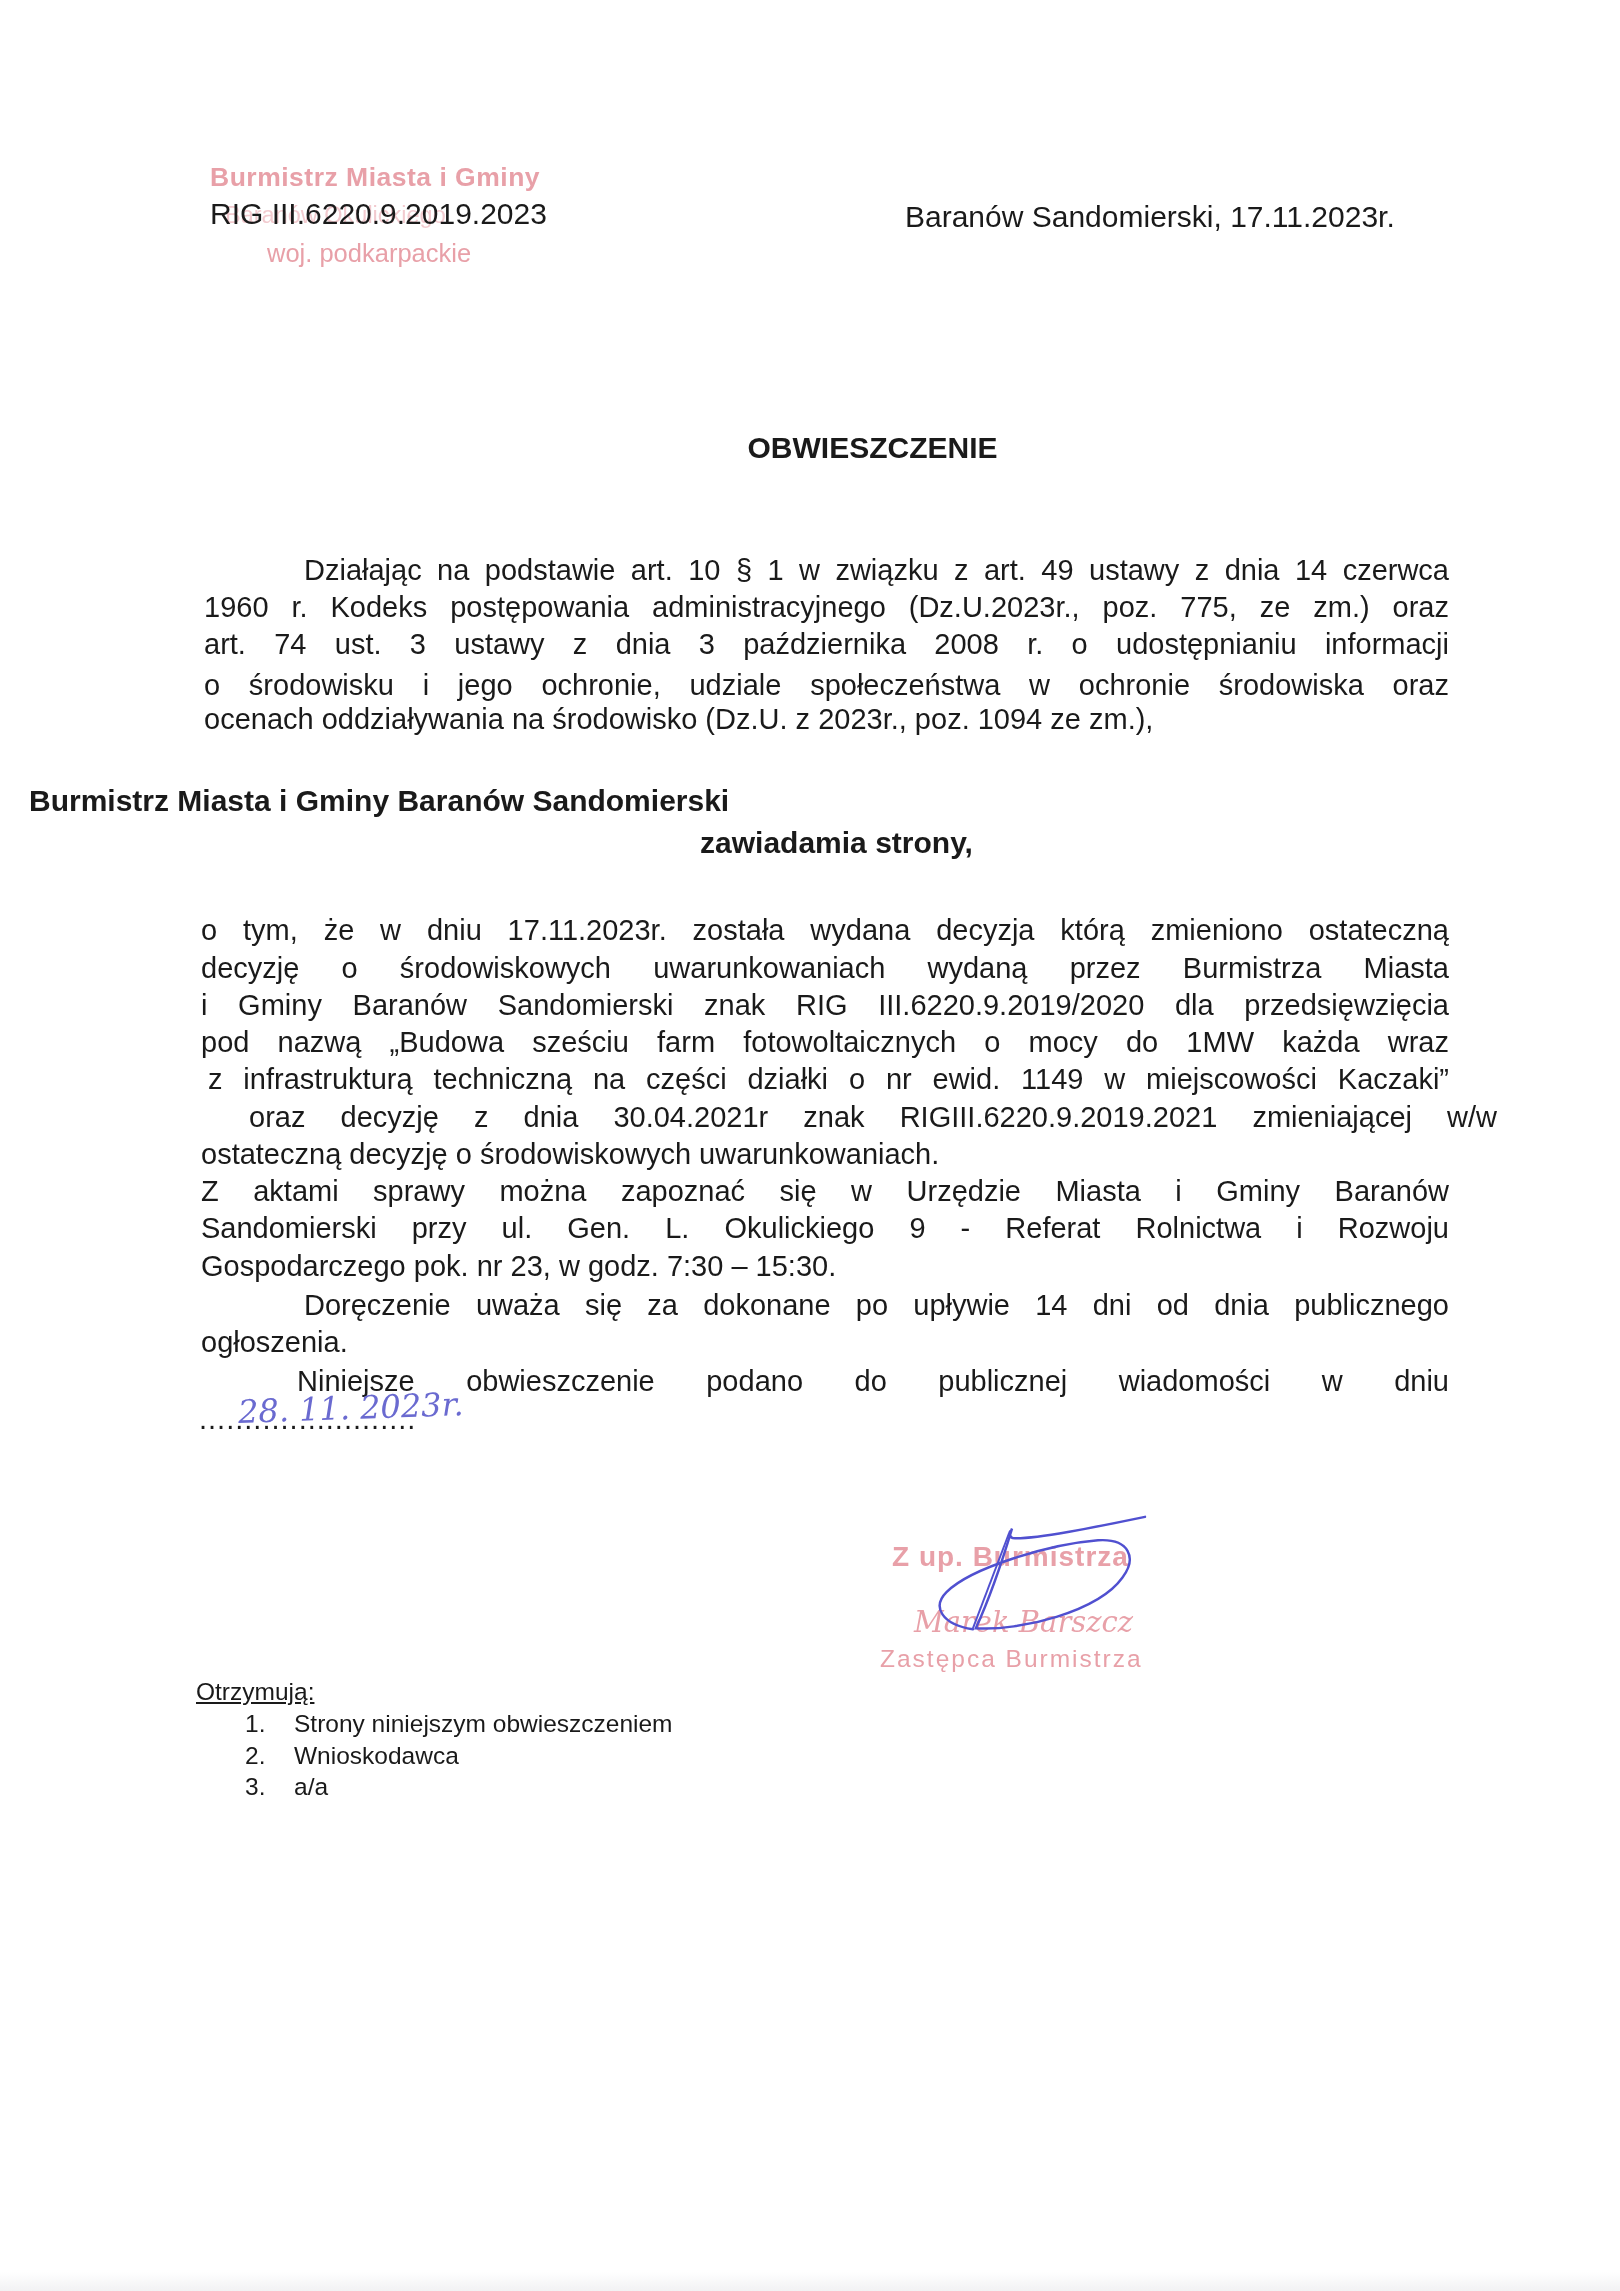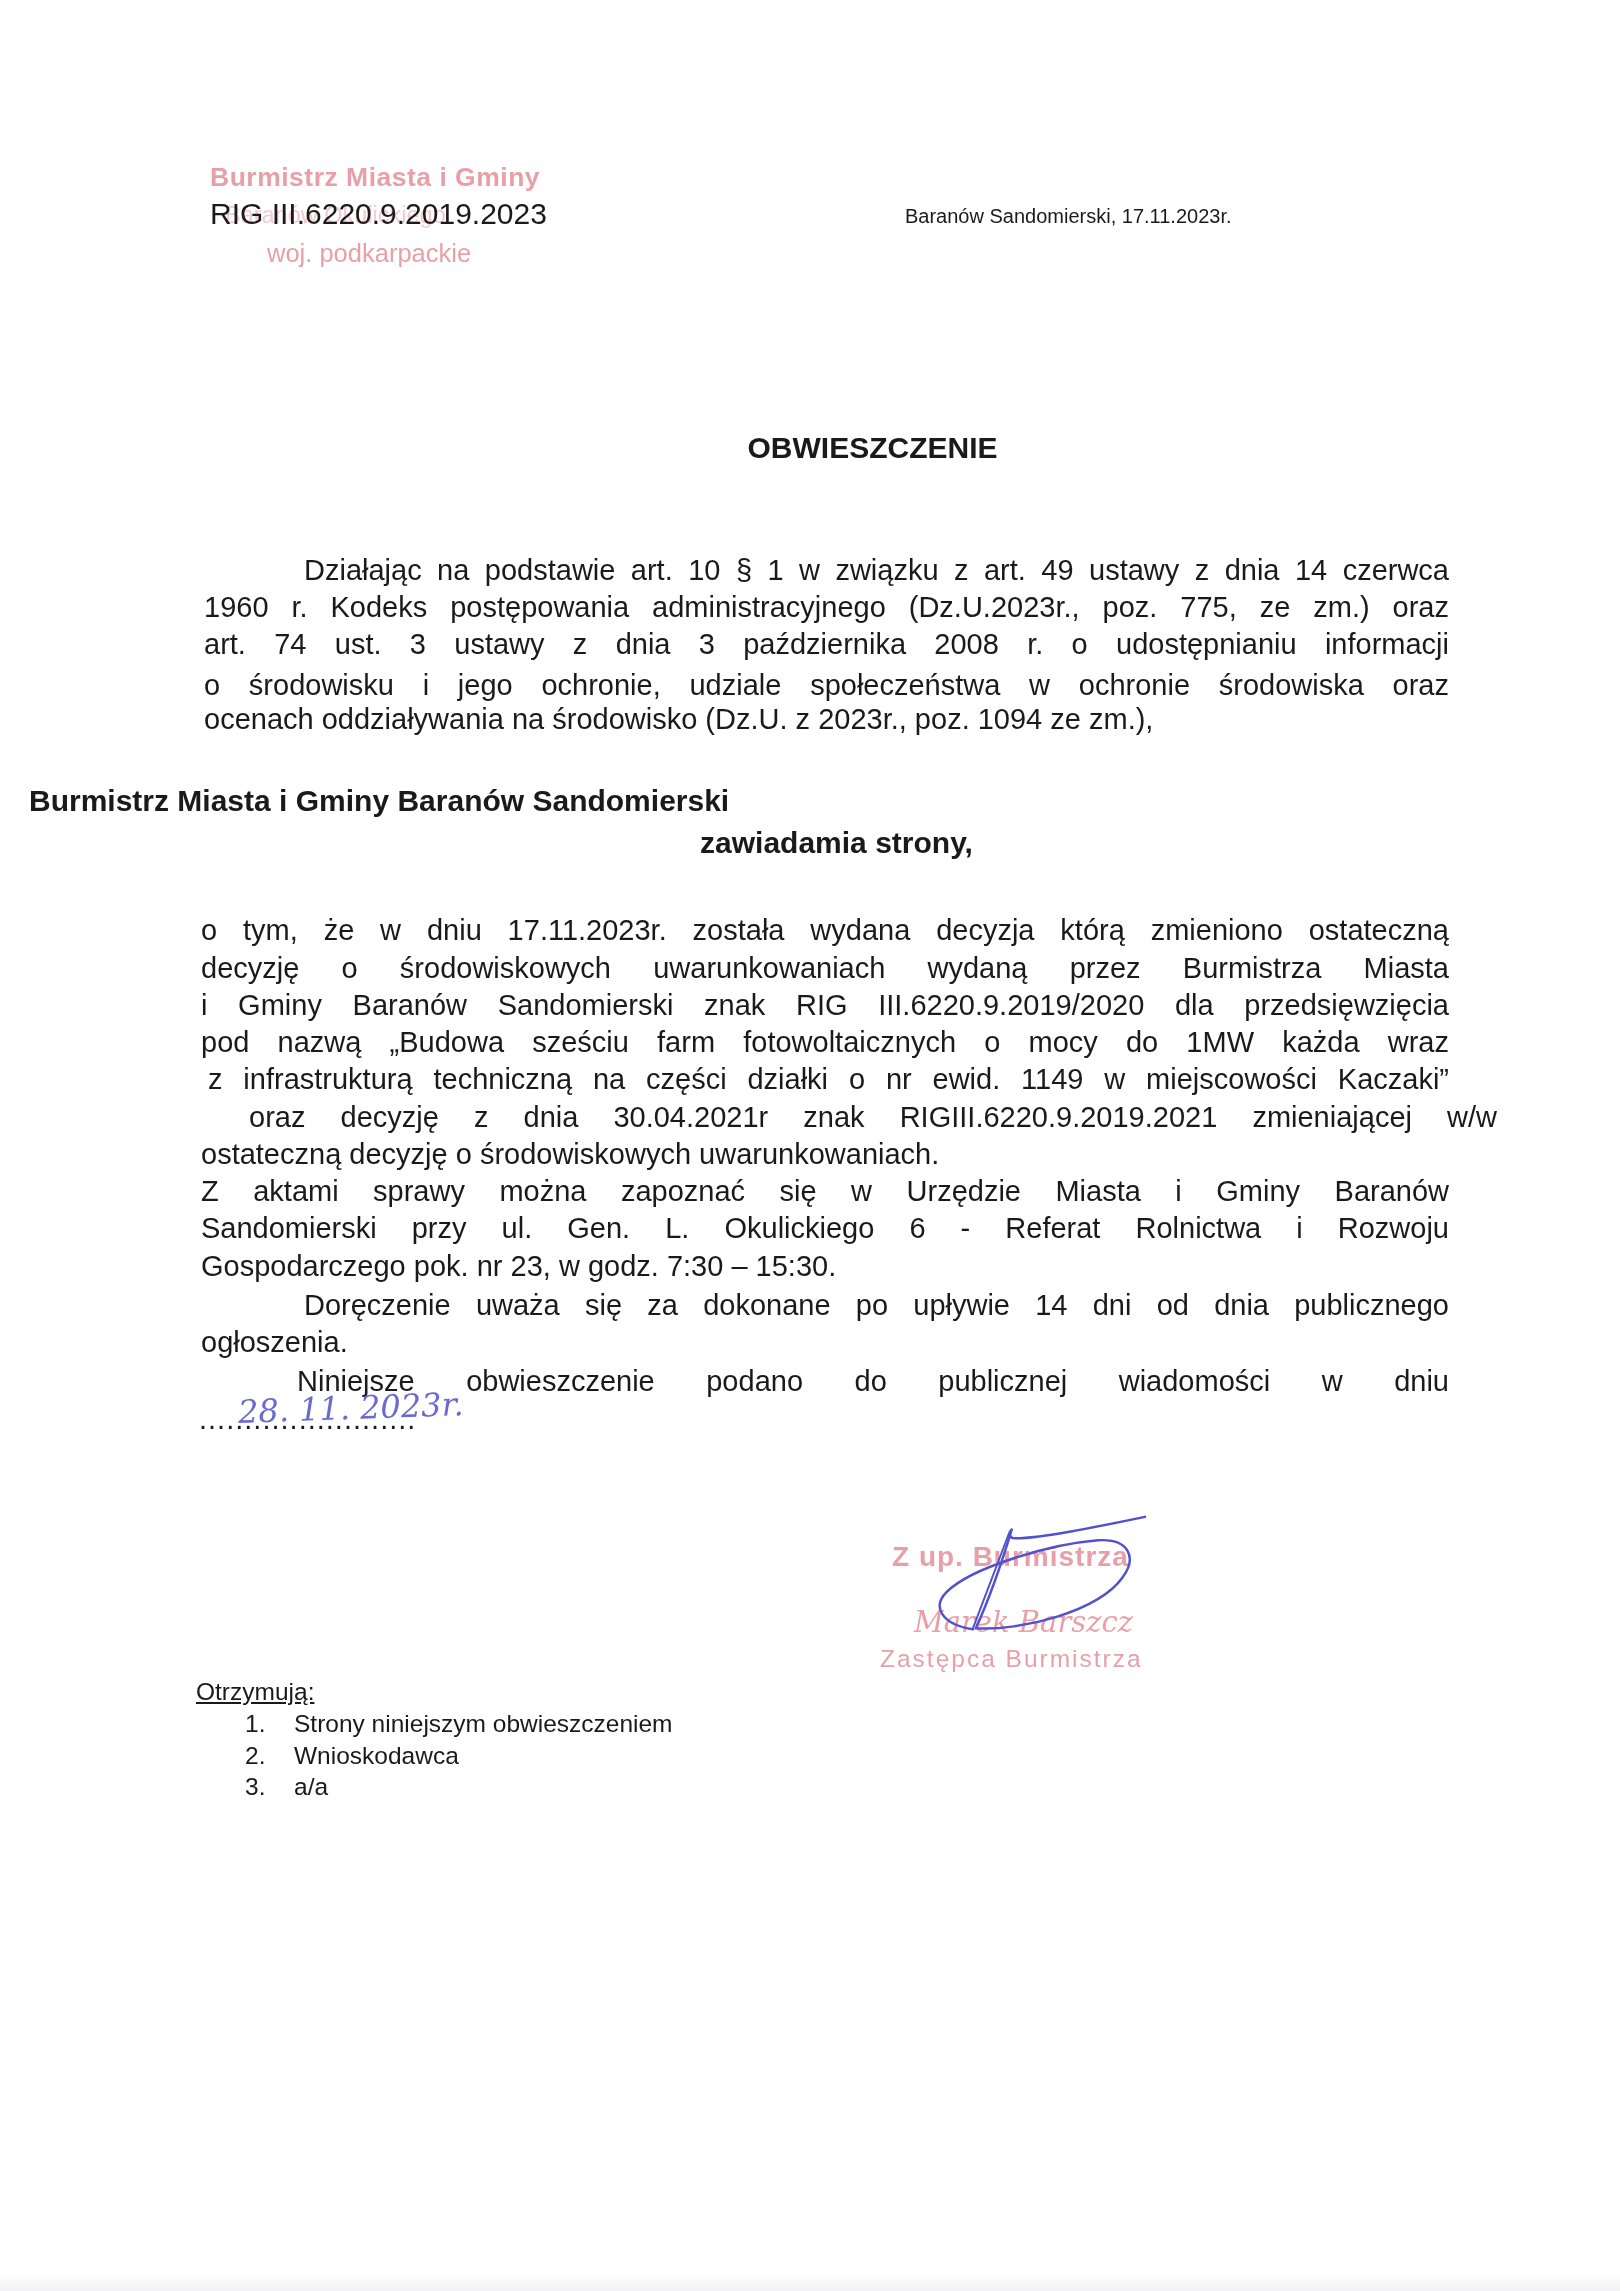--- a/index.html
+++ b/index.html
@@ -15,21 +15,21 @@
                    background: linear-gradient(to bottom, #ffffff, #f1f1f3); }
 </style>
 </head>
 <body>
 
 <div class="abs stamp" style="left:210px; top:162px; font-size:26.5px; font-weight:bold; letter-spacing:0.5px;">Burmistrz Miasta i Gminy</div>
 <div class="abs stamp" style="left:225px; top:202px; font-size:23.5px; opacity:0.55;">Baranów Okulickiego</div>
 <div class="abs stamp" style="left:267px; top:239px; font-size:25.5px;">woj. podkarpackie</div>
 
 <div class="abs txt" style="left:210px; top:196px; font-size:30px;">RIG III.6220.9.2019.2023</div>
-<div class="abs txt" style="left:905px; top:199px; font-size:20px;">Baranów Sandomierski, 17.11.2023r.</div>
+<div class="abs txt" style="left:905px; top:199px; font-size:30px;">Baranów Sandomierski, 17.11.2023r.</div>
 
 <div class="abs bold" style="left:0; width:1620px; text-align:center; top:431px; font-size:30px; padding-left:29px; box-sizing:border-box;margin-left:48px;">OBWIESZCZENIE</div>
 
 <div>
   <div class="abs txt just" style="left:304px; width:1145px; top:553px;">Działając na podstawie art. 10 § 1 w związku z art. 49 ustawy z dnia 14 czerwca</div>
   <div class="abs txt just" style="left:204px; width:1245px; top:590px;">1960 r. Kodeks postępowania administracyjnego (Dz.U.2023r., poz. 775, ze zm.) oraz</div>
   <div class="abs txt just" style="left:204px; width:1245px; top:627px;">art. 74 ust. 3 ustawy z dnia 3 października 2008 r. o udostępnianiu informacji</div>
   <div class="abs txt just" style="left:204px; width:1245px; top:668px;">o środowisku i jego ochronie, udziale społeczeństwa w ochronie środowiska oraz</div>
   <div class="abs txt" style="left:204px; top:702px;">ocenach oddziaływania na środowisko (Dz.U. z 2023r., poz. 1094 ze zm.),</div>
 </div>
@@ -42,21 +42,21 @@
   <div class="abs txt just" style="left:201px; width:1248px; top:951px;">decyzję o środowiskowych uwarunkowaniach wydaną przez Burmistrza Miasta</div>
   <div class="abs txt just" style="left:201px; width:1248px; top:988px;">i Gminy Baranów Sandomierski znak RIG III.6220.9.2019/2020 dla przedsięwzięcia</div>
   <div class="abs txt just" style="left:201px; width:1248px; top:1025px;">pod nazwą „Budowa sześciu farm fotowoltaicznych o mocy do 1MW każda wraz</div>
   <div class="abs txt just" style="left:208px; width:1241px; top:1062px;"> z infrastrukturą techniczną na części działki o nr ewid. 1149 w miejscowości Kaczaki”</div>
   <div class="abs txt just" style="left:201px; width:1248px; top:1100px;margin-left:48px;">oraz decyzję z dnia 30.04.2021r znak RIGIII.6220.9.2019.2021 zmieniającej w/w</div>
   <div class="abs txt" style="left:201px; top:1137px;">ostateczną decyzję o środowiskowych uwarunkowaniach.</div>
 </div>
 
 <div>
   <div class="abs txt just" style="left:201px; width:1248px; top:1174px;">Z aktami sprawy można zapoznać się w Urzędzie Miasta i Gminy Baranów</div>
-  <div class="abs txt just" style="left:201px; width:1248px; top:1211px;">Sandomierski przy ul. Gen. L. Okulickiego 6 - Referat Rolnictwa i Rozwoju</div>
+  <div class="abs txt just" style="left:201px; width:1248px; top:1211px;">Sandomierski przy ul. Gen. L. Okulickiego 9 - Referat Rolnictwa i Rozwoju</div>
   <div class="abs txt" style="left:201px; top:1249px;">Gospodarczego pok. nr 23, w godz. 7:30 – 15:30.</div>
 </div>
 
 <div>
   <div class="abs txt just" style="left:304px; width:1145px; top:1288px;">Doręczenie uważa się za dokonane po upływie 14 dni od dnia publicznego</div>
   <div class="abs txt" style="left:201px; top:1325px;">ogłoszenia.</div>
 </div>
 
 <div>
   <div class="abs txt just" style="left:297px; width:1152px; top:1364px;">Niniejsze obwieszczenie podano do publicznej wiadomości w dniu</div>

